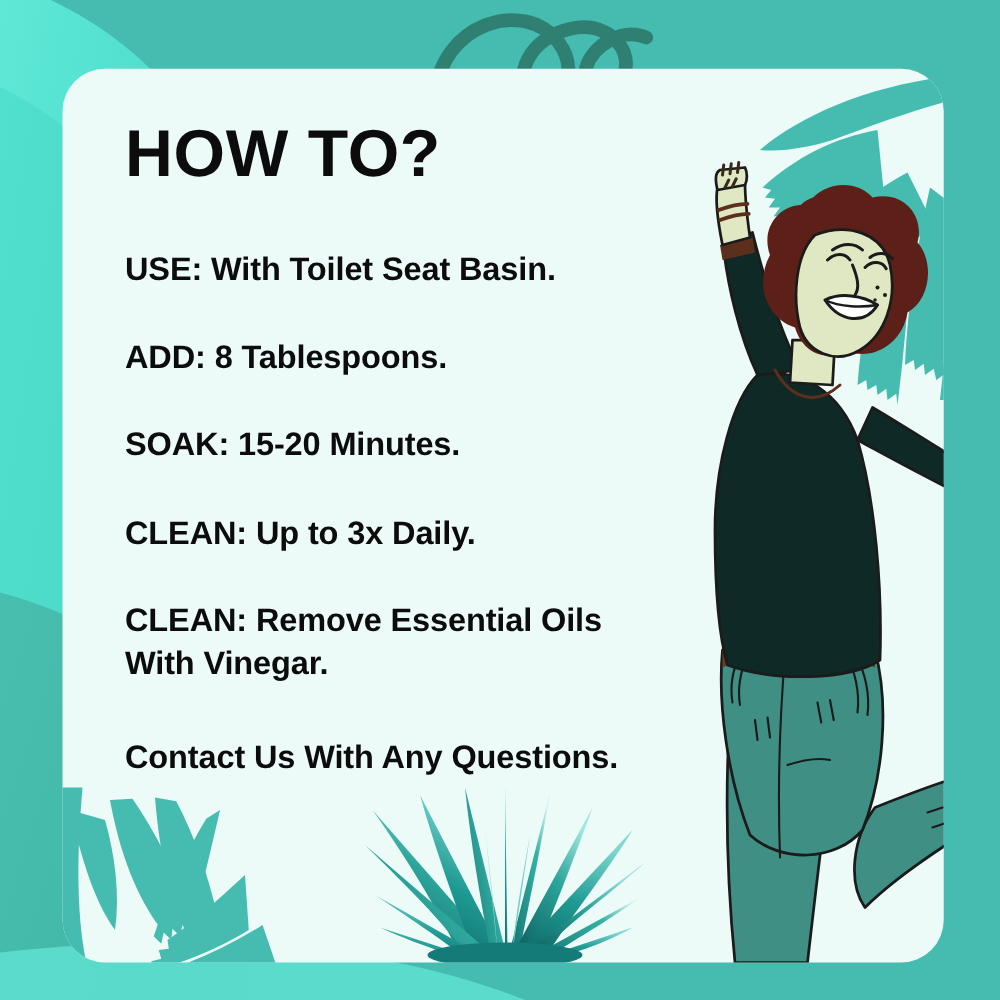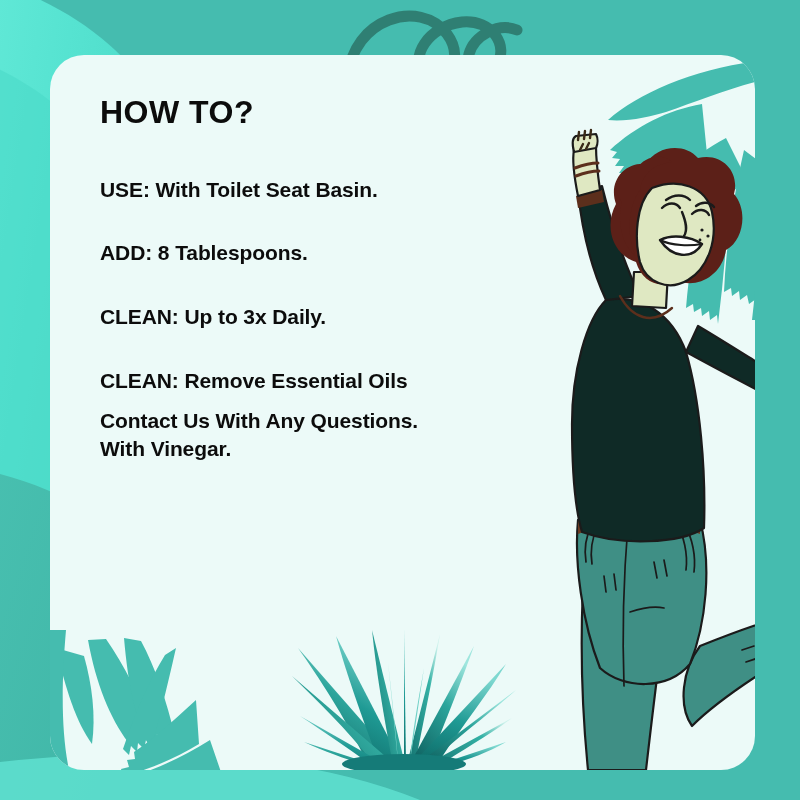--- a/index.html
+++ b/index.html
@@ -22,30 +22,30 @@
     border-radius: 34px;
     z-index: 4;
   }
   #content {
     position: absolute;
     left: 100px; top: 96px;
     width: 470px;
     z-index: 12;
   }
   #title {
-    font-size: 32px;
+    font-size: 53px;
     font-weight: 900;
     letter-spacing: 0.5px;
     color: #0c0c0c;
     line-height: 1.05;
     margin-bottom: 46px;
     font-stretch: condensed;
   }
   .line {
-    font-size: 21px;
+    font-size: 26px;
     font-weight: 700;
     color: #0c0c0c;
     line-height: 1.32;
     margin-bottom: 36px;
     letter-spacing: -0.1px;
   }
   .line.multi { margin-bottom: 40px; }
   .line.last { margin-bottom: 0; }
   .bg-svg, .fg-svg { position: absolute; left: 0; top: 0; }
 </style>
@@ -296,22 +296,23 @@
     </g>
   </svg>
 
   <div id="content">
     <h1 id="title">HOW TO?</h1>
 
     <p class="line">USE: With Toilet Seat Basin.</p>
 
     <p class="line">ADD: 8 Tablespoons.</p>
 
+    <p class="line">SOAK: 15-20 Minutes.</p>
 
     <p class="line">CLEAN: Up to 3x Daily.</p>
 
-    <p class="line multi" style="margin-bottom:13px">CLEAN: Remove Essential Oils</p>
+    <p class="line multi" style="margin-bottom:0">CLEAN: Remove Essential Oils</p>
+    <p class="line multi">With Vinegar.</p>
+
     <p class="line last">Contact Us With Any Questions.</p>
-
-    <p class="line multi">With Vinegar.</p>
   </div>
 
 </div>
 
 </body></html>

